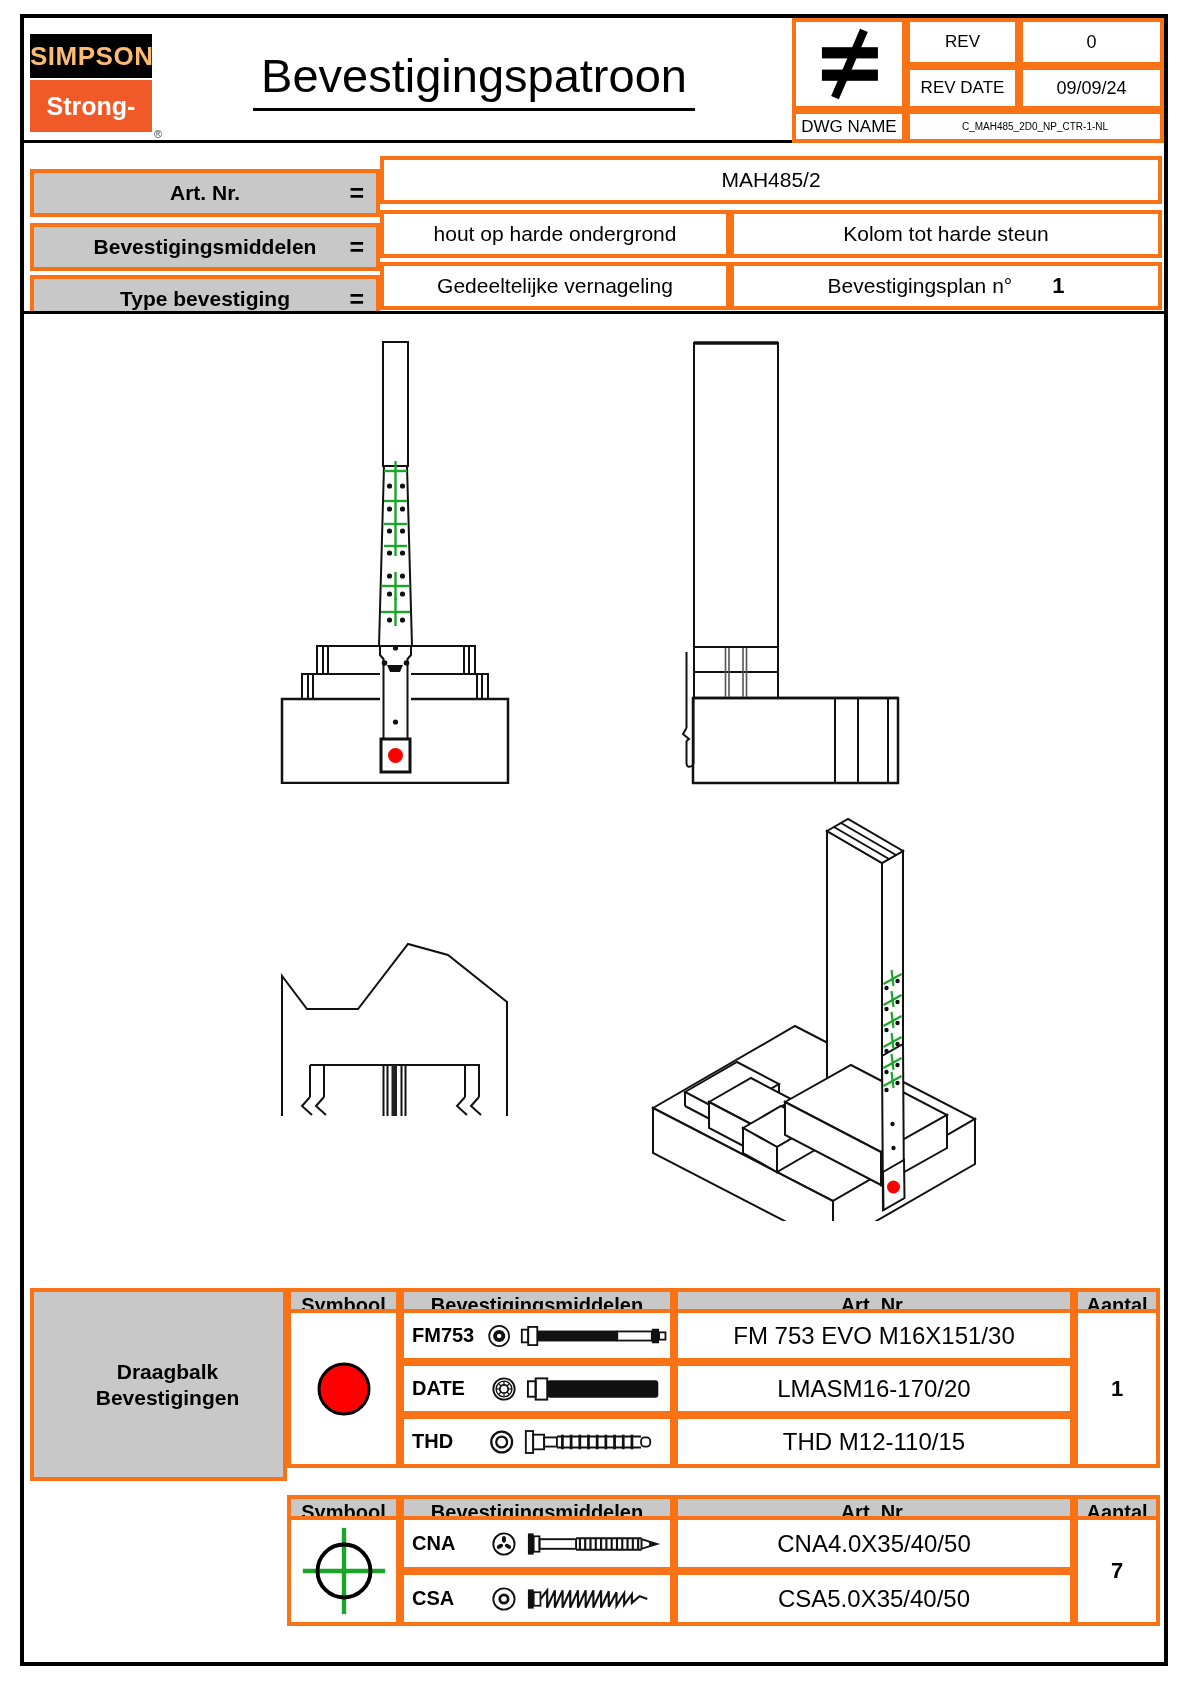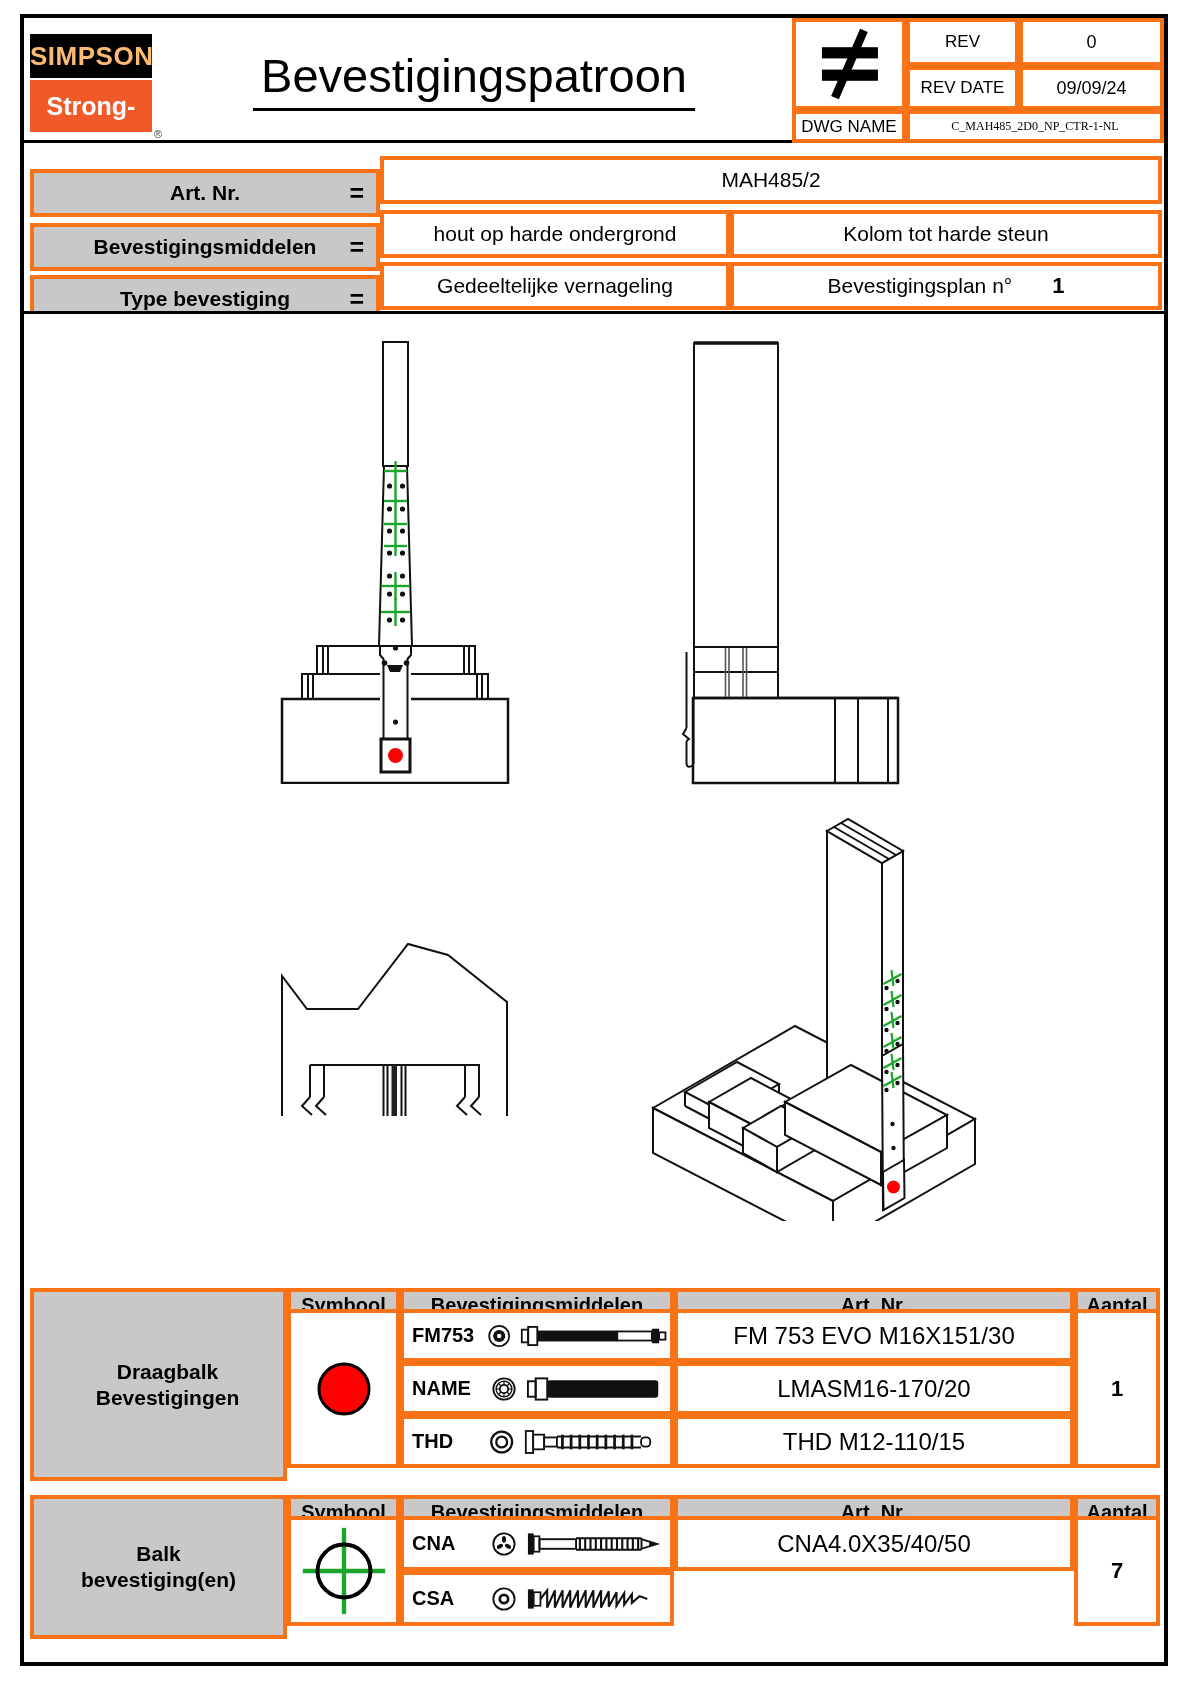--- a/index.html
+++ b/index.html
@@ -12,21 +12,21 @@
   
   .header{position:absolute;left:0;top:0;width:1140px;height:125px;border-bottom:3px solid #000;box-sizing:border-box;}
   .logo{position:absolute;left:6px;top:16px;width:122px;}
   .logo-top{background:#000;color:#fdba74;font-weight:bold;font-size:26px;text-align:center;height:44px;line-height:44px;letter-spacing:.5px;}
   .logo-bot{background:var(--orange);color:#fff;font-weight:bold;font-size:25px;text-align:center;height:52px;line-height:52px;font-family:Liberation Sans, sans-serif;margin-top:2px;}
   .logo-reg{position:absolute;right:-10px;bottom:-8px;font-size:11px;color:#444;}
   .title-wrap{position:absolute;left:130px;top:0;width:640px;height:122px;display:flex;align-items:center;justify-content:center;}
   .title{font-size:47px;border-bottom:3px solid #000;padding:0 8px 5px;}
   .rev-label{font-size:17px;}
   .rev-value{font-size:18px;}
-  .dwg-value{font-size:12px;font-family:Liberation Serif, serif;}
+  .dwg-value{font-size:10px;}
   
   .info-label{left:0;width:350px;height:48px;font-weight:bold;font-size:21px;}
   .eq{position:absolute;right:12px;font-size:25px;font-weight:bold;}
   .info-val{font-size:21px;}
   
   .drawing{position:absolute;left:0;top:293px;width:1140px;height:964px;border-top:3px solid #000;box-sizing:border-box;background:#fff;}
   .view{position:absolute;}
   .k{stroke:#111;fill:none;stroke-width:2;}
   .wf{fill:#fff;stroke:#111;stroke-width:2;}
   .grn{stroke:var(--green);fill:none;}
@@ -302,21 +302,21 @@
       <svg width="160" height="30" viewBox="0 0 165 30">
         <rect x="2" y="8" width="7" height="14" fill="none" stroke="#111" stroke-width="2"></rect>
         <rect x="9" y="5" width="10" height="20" fill="none" stroke="#111" stroke-width="2"></rect>
         <rect x="19" y="9" width="88" height="12" fill="#111"></rect>
         <rect x="107" y="10" width="38" height="10" fill="#fff" stroke="#111" stroke-width="2"></rect>
         <rect x="145" y="7" width="8" height="16" fill="#111"></rect>
         <rect x="153" y="11" width="7" height="8" fill="none" stroke="#111" stroke-width="2"></rect>
       </svg>
     </div>
     <div class="cell fast-cell" style="left:370px;top:87px;width:274px;height:53px;">
-      <span class="fast-name">NAME</span>
+      <span class="fast-name">DATE</span>
       <svg width="26" height="26" viewBox="0 0 28 28">
         <circle cx="14" cy="14" r="11.5" fill="none" stroke="#111" stroke-width="2"></circle>
         <circle cx="14" cy="14" r="8.5" fill="none" stroke="#111" stroke-width="1.5"></circle>
         <circle cx="14" cy="14" r="4.5" fill="none" stroke="#111" stroke-width="2"></circle>
         <g stroke="#111" stroke-width="1.3">
           <line x1="14" y1="5.5" x2="14" y2="9.5"></line>
             <line x1="14" y1="18.5" x2="14" y2="22.5"></line>
           <line x1="5.5" y1="14" x2="9.5" y2="14"></line>
             <line x1="18.5" y1="14" x2="22.5" y2="14"></line>
           <line x1="8" y1="8" x2="10.8" y2="10.8"></line>
@@ -358,24 +358,20 @@
       </svg>
     </div>
 
     <div class="cell artnr" style="left:644px;top:34px;width:400px;height:53px;">FM 753 EVO M16X151/30</div>
     <div class="cell artnr" style="left:644px;top:87px;width:400px;height:53px;">LMASM16-170/20</div>
     <div class="cell artnr" style="left:644px;top:140px;width:400px;height:53px;">THD M12-110/15</div>
     <div class="cell qty" style="left:1044px;top:34px;width:86px;height:159px;">1</div>
   </div>
 
   <div class="ftable" style="top:1464px;height:144px;">
-    <div class="cell gray group-label" style="left:0;top:0;width:257px;height:144px;">
-      <span>Balk</span>
-      <span>bevestiging(en)</span>
-    </div>
     <div class="cell gray thead" style="left:257px;top:0;width:113px;height:34px;">Symbool</div>
     <div class="cell gray thead" style="left:370px;top:0;width:274px;height:34px;">Bevestigingsmiddelen</div>
     <div class="cell gray thead" style="left:644px;top:0;width:400px;height:34px;">Art. Nr.</div>
     <div class="cell gray thead" style="left:1044px;top:0;width:86px;height:34px;">Aantal</div>
 
     <div class="cell" style="left:257px;top:34px;width:113px;height:110px;">
       <svg width="96" height="102" viewBox="0 0 96 104">
         <line x1="48" y1="8" x2="48" y2="96" class="grn" stroke-width="4.5"></line>
         <line x1="6" y1="52" x2="90" y2="52" class="grn" stroke-width="4.5"></line>
         <circle cx="48" cy="52" r="27" fill="none" stroke="#000" stroke-width="4"></circle>
@@ -423,16 +419,17 @@
         <circle cx="14" cy="14" r="4.5" fill="none" stroke="#111" stroke-width="3"></circle>
       </svg>
       <svg width="145" height="30" viewBox="0 0 150 30">
         <rect x="2" y="5" width="6" height="20" fill="#111"></rect>
         <rect x="8" y="8" width="7" height="14" fill="none" stroke="#111" stroke-width="1.8"></rect>
         <polyline points="15,15 22,6 22,24 30,6 30,24 38,6 38,24 46,6 46,24 54,6 54,24 62,6 62,24 70,6 70,24 78,6 78,24 86,7 86,23 94,8 94,22 102,9 102,21 110,10 110,19 118,12 126,15" fill="none" stroke="#111" stroke-width="2.2"></polyline>
       </svg>
     </div>
 
     <div class="cell artnr" style="left:644px;top:34px;width:400px;height:55px;">CNA4.0X35/40/50</div>
+    <div class="cell artnr" style="left:644px;top:89px;width:400px;height:55px;">CSA5.0X35/40/50</div>
     <div class="cell qty" style="left:1044px;top:34px;width:86px;height:110px;">7</div>
   </div>
 
 </div>
 
 </body></html>

